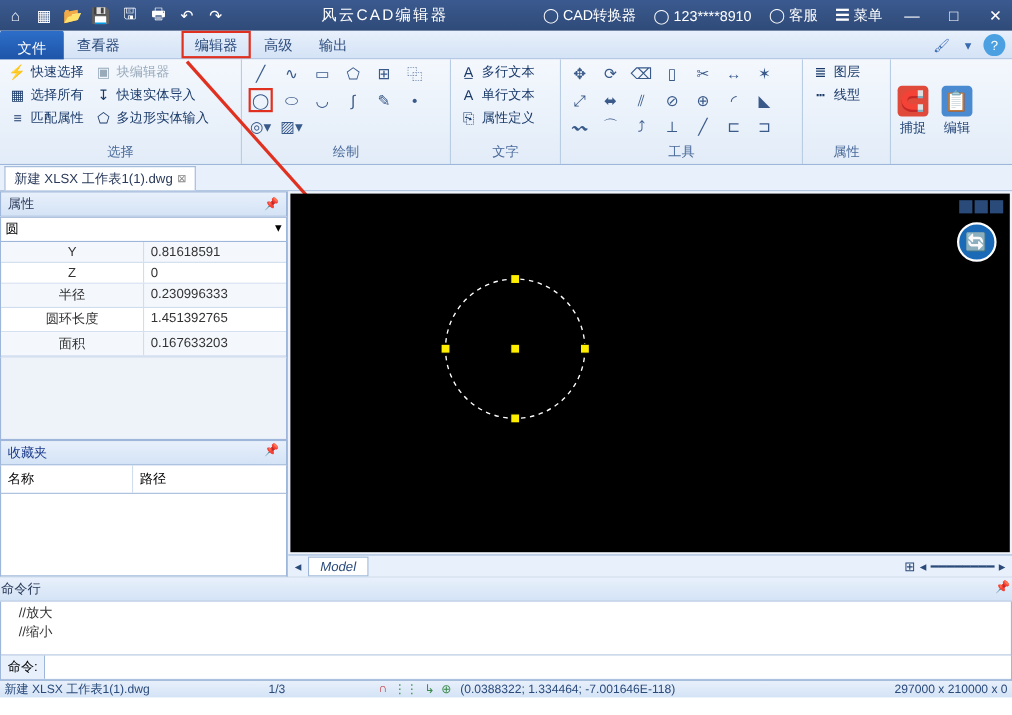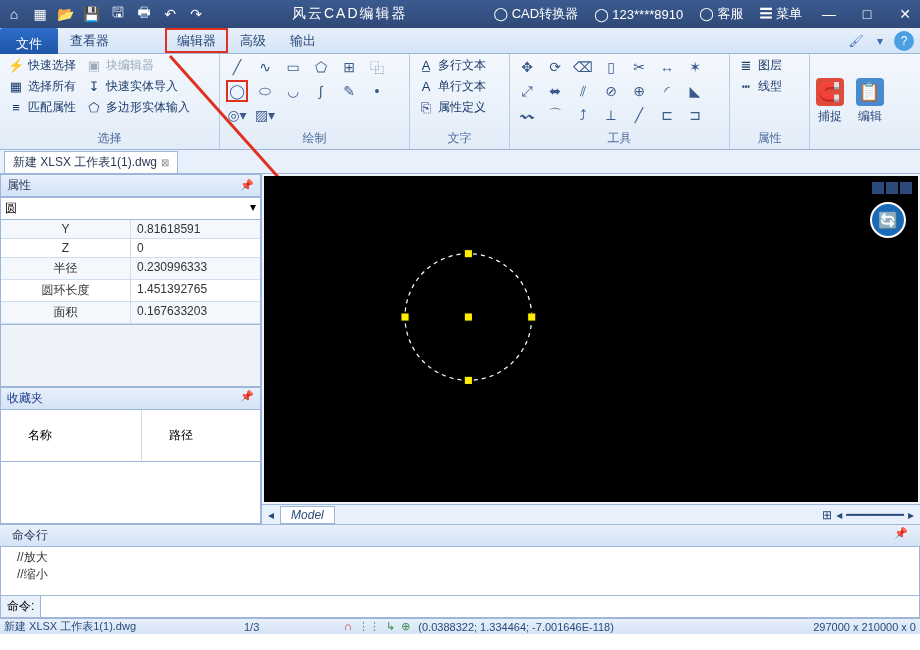--- a/index.html
+++ b/index.html
@@ -46,36 +46,36 @@
 .proptable { border:1px solid #9db6d9; border-top:none; }
 .proprow { display:flex; border-bottom:1px solid #d0ddee; font-size:12px; }
 .proprow:nth-child(odd){ background:#f4f8fd; }
 .proprow .pk { width:130px; padding:2px 6px; border-right:1px solid #d0ddee; text-align:center; color:#333; }
 .proprow .pv { flex:1; padding:2px 6px; color:#333; }
 .propblank { flex:1; background:#eef3fa; border:1px solid #9db6d9; border-top:none; }
 
 .favhead { background:linear-gradient(#e8f0fb,#d4e3f6); border:1px solid #9db6d9; padding:2px 6px; font-size:12px; color:#1a3a8a; display:flex; }
 .favhead .pin{ margin-left:auto; font-size:11px; color:#333;}
 .favcols { display:flex; border:1px solid #9db6d9; border-top:none; font-size:12px; }
-.favcols div { padding:17px 6px;margin-left:21px; }
+.favcols div { padding:4px 6px; }
 .favcols .c1{ width:120px; border-right:1px solid #d0ddee; }
 .favbody { flex:1; background:#fff; border:1px solid #9db6d9; border-top:none; }
 
 .canvaswrap { flex:1; display:flex; flex-direction:column; background:#eef3fa; }
 .canvas { flex:1; background:#000; position:relative; margin:2px; }
 .canvas svg { position:absolute; inset:0; }
 .cvbadge { position:absolute; top:6px; right:6px; display:flex; gap:2px; }
 .cvbadge span{ width:12px; height:12px; background:#2a4a7a; }
 .cvcircle { position:absolute; right:12px; top:26px; width:36px; height:36px; border-radius:50%; background:#1a6ab8; display:flex; align-items:center; justify-content:center; color:#fff; font-size:16px; border:2px solid #fff; }
 .modelbar { height:20px; background:#e8f0fb; border-top:1px solid #9db6d9; display:flex; align-items:center; padding:0 6px; font-size:12px; color:#2a4a7a; }
 .modelbar .mtab { background:#fff; border:1px solid #9db6d9; padding:1px 10px; margin-left:6px; font-style:italic; }
 .modelbar .scroll { margin-left:auto; display:flex; gap:4px; }
 
 .cmdpanel { height:94px; border-top:1px solid #9db6d9; display:flex; flex-direction:column; }
-.cmdhead { background:linear-gradient(#e8f0fb,#d4e3f6); padding:2px 12px; font-size:12px; color:#2a3a5a; border-bottom:1px solid #9db6d9; display:flex; }
+.cmdhead { background:linear-gradient(#e8f0fb,#d4e3f6); padding:2px 1px; font-size:12px; color:#2a3a5a; border-bottom:1px solid #9db6d9; display:flex; }
 .cmdhead .pin{margin-left:auto;font-size:11px;}
 .cmdbody { flex:1; background:#fff; border:1px solid #9db6d9; border-top:none; font-size:12px; padding:2px 16px; color:#333; overflow:hidden; }
 .cmdinput { display:flex; border:1px solid #9db6d9; border-top:none; }
 .cmdinput .lbl { background:#e8f0fb; padding:2px 6px; font-size:12px; border-right:1px solid #9db6d9; }
 .cmdinput .inp { flex:1; background:#fff; padding:2px 4px; }
 
 .statusbar { height:16px; background:linear-gradient(#e8f0fb,#d4e3f6); border-top:1px solid #9db6d9; display:flex; align-items:center; font-size:11px; color:#2a4a7a; padding:0 4px; }
 .statusbar .sfile { width:240px; }
 .statusbar .sfrac { width:100px; }
 .statusbar .sicons { display:flex; gap:6px; color:#3a8a4a; }

